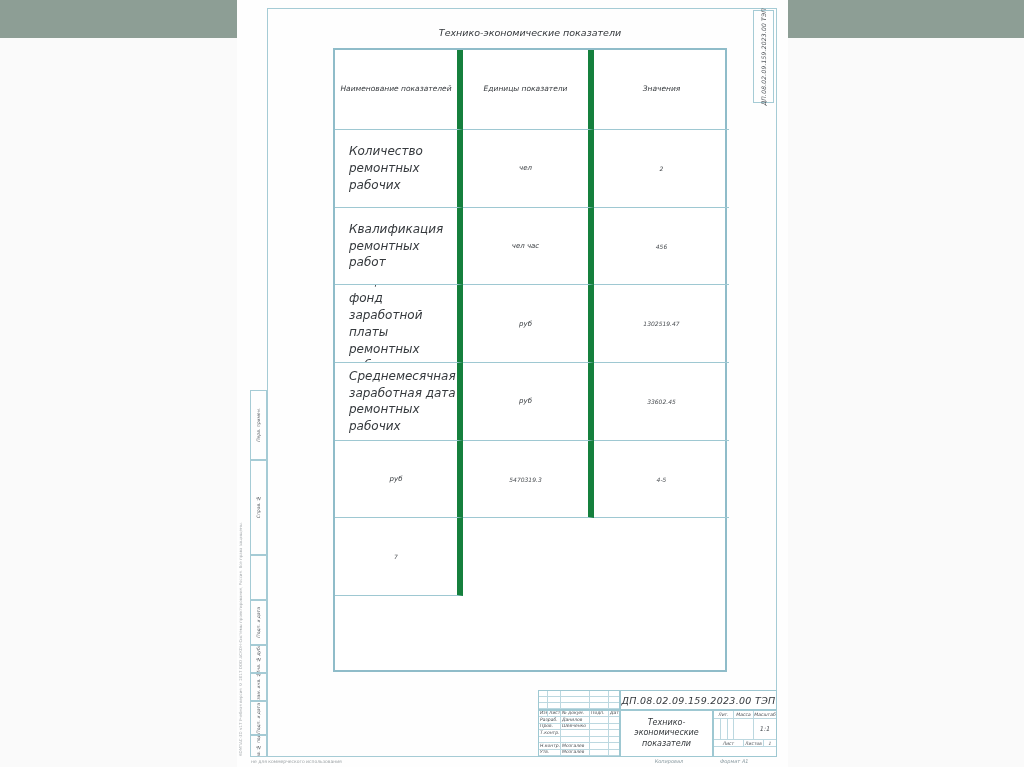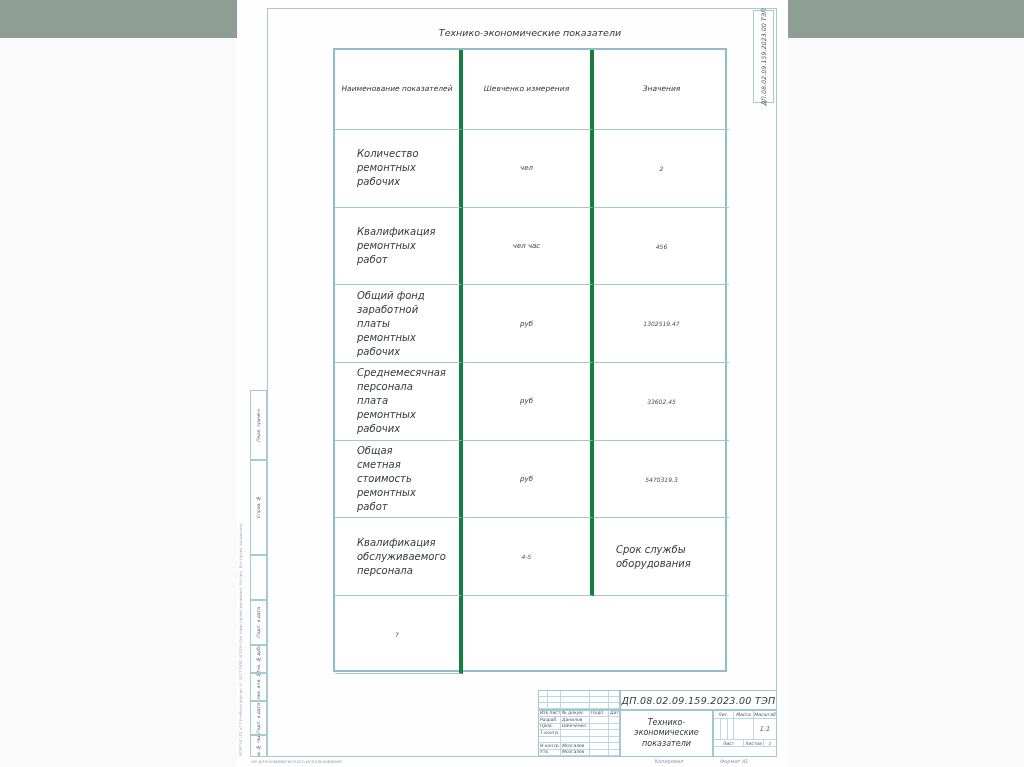--- a/index.html
+++ b/index.html
@@ -16,27 +16,27 @@
   .vtext{writing-mode:vertical-rl;transform:rotate(180deg);white-space:nowrap;
          font-style:italic;color:#4a4f54;}
   .corner-box .vtext{font-size:6px;letter-spacing:.2px;}
   
   .sheet-title{position:absolute;left:96px;top:27px;width:394px;text-align:center;
                font-style:italic;font-size:9.5px;color:#33373b;}
   .mtable{position:absolute;left:96px;top:48px;width:394px;height:624px;
           display:grid;grid-template-columns:128px 131px 135px;
           grid-template-rows:80px repeat(7,77.7px);
           border:2px solid #8fbcc9;box-sizing:border-box;background:#fff;}
-  .mt-cell{border-right:4px solid #15803d;border-bottom:1px solid #9ec8d2;
+  .mt-cell{border-right:6px solid #15803d;border-bottom:1px solid #9ec8d2;
            box-sizing:border-box;display:flex;align-items:center;justify-content:center;
            font-style:italic;color:#35393d;overflow:hidden;}
   .mt-cell:nth-child(3n){border-right:none;}
   .mt-head{font-size:7.5px;line-height:1.35;text-align:center;}
-  .mt-name{justify-content:flex-start;text-align:left;padding:0 34px 0 22px;
-           font-size:10px;line-height:1.4;}
+  .mt-name{justify-content:flex-start;text-align:left;padding:0 34px 0 14px;
+           font-size:12px;line-height:1.4;}
   .mt-unit{font-size:7px;}
   .mt-val{font-size:6px;color:#4a4e52;}
   
   .stamp{position:absolute;left:13px;width:17px;border:1px solid #a5cbd5;
          box-sizing:border-box;display:flex;align-items:center;justify-content:center;overflow:hidden;}
   .stamp .vtext{font-size:4.5px;color:#5b6066;}
   .side-mark{position:absolute;left:1px;top:420px;height:336px;width:9px;
              display:flex;align-items:flex-end;}
   .side-mark .vtext{font-size:4px;color:#a8adb0;font-style:normal;}
   .bottom-mark{position:absolute;left:14px;top:759px;font-size:4.5px;color:#9aa0a3;white-space:nowrap;}
@@ -104,47 +104,44 @@
       </div>
 
     <div class="side-mark">
       <span class="vtext">КОМПАС-3D v17 Учебная версия © 2017 ООО АСКОН-Системы проектирования, Россия. Все права защищены.</span>
     </div>
 
     <div class="sheet-title">Технико-экономические показатели</div>
 
     <div class="mtable">
       <div class="mt-cell mt-head">Наименование показателей</div>
-      <div class="mt-cell mt-head">Шевченко измерения</div>
+      <div class="mt-cell mt-head">Единицы показатели</div>
       <div class="mt-cell mt-head">Значения</div>
 
       <div class="mt-cell mt-name">Количество ремонтных рабочих</div>
       <div class="mt-cell mt-unit">чел</div>
       <div class="mt-cell mt-val">2</div>
 
       <div class="mt-cell mt-name">Квалификация ремонтных работ</div>
       <div class="mt-cell mt-unit">чел час</div>
       <div class="mt-cell mt-val">456</div>
 
       <div class="mt-cell mt-name">Общий фонд заработной платы ремонтных рабочих</div>
       <div class="mt-cell mt-unit">руб</div>
       <div class="mt-cell mt-val">1302519.47</div>
 
-      <div class="mt-cell mt-name">Среднемесячная персонала плата ремонтных рабочих</div>
+      <div class="mt-cell mt-name">Среднемесячная заработная дата ремонтных рабочих</div>
       <div class="mt-cell mt-unit">руб</div>
       <div class="mt-cell mt-val">33602.45</div>
 
-      <div class="mt-cell mt-name">Общая сметная стоимость ремонтных работ</div>
       <div class="mt-cell mt-unit">руб</div>
       <div class="mt-cell mt-val">5470319.3</div>
 
-      <div class="mt-cell mt-name">Квалификация обслуживаемого персонала</div>
       <div class="mt-cell mt-val">4-5</div>
 
-      <div class="mt-cell mt-name">Срок службы оборудования</div>
       <div class="mt-cell mt-val">7</div>
     </div>
 
     <div class="tb tb-grid tb-change">
       <div class="tb-cell"></div>
         <div class="tb-cell"></div>
         <div class="tb-cell"></div>
         <div class="tb-cell"></div>
         <div class="tb-cell last"></div>
       <div class="tb-cell"></div>

